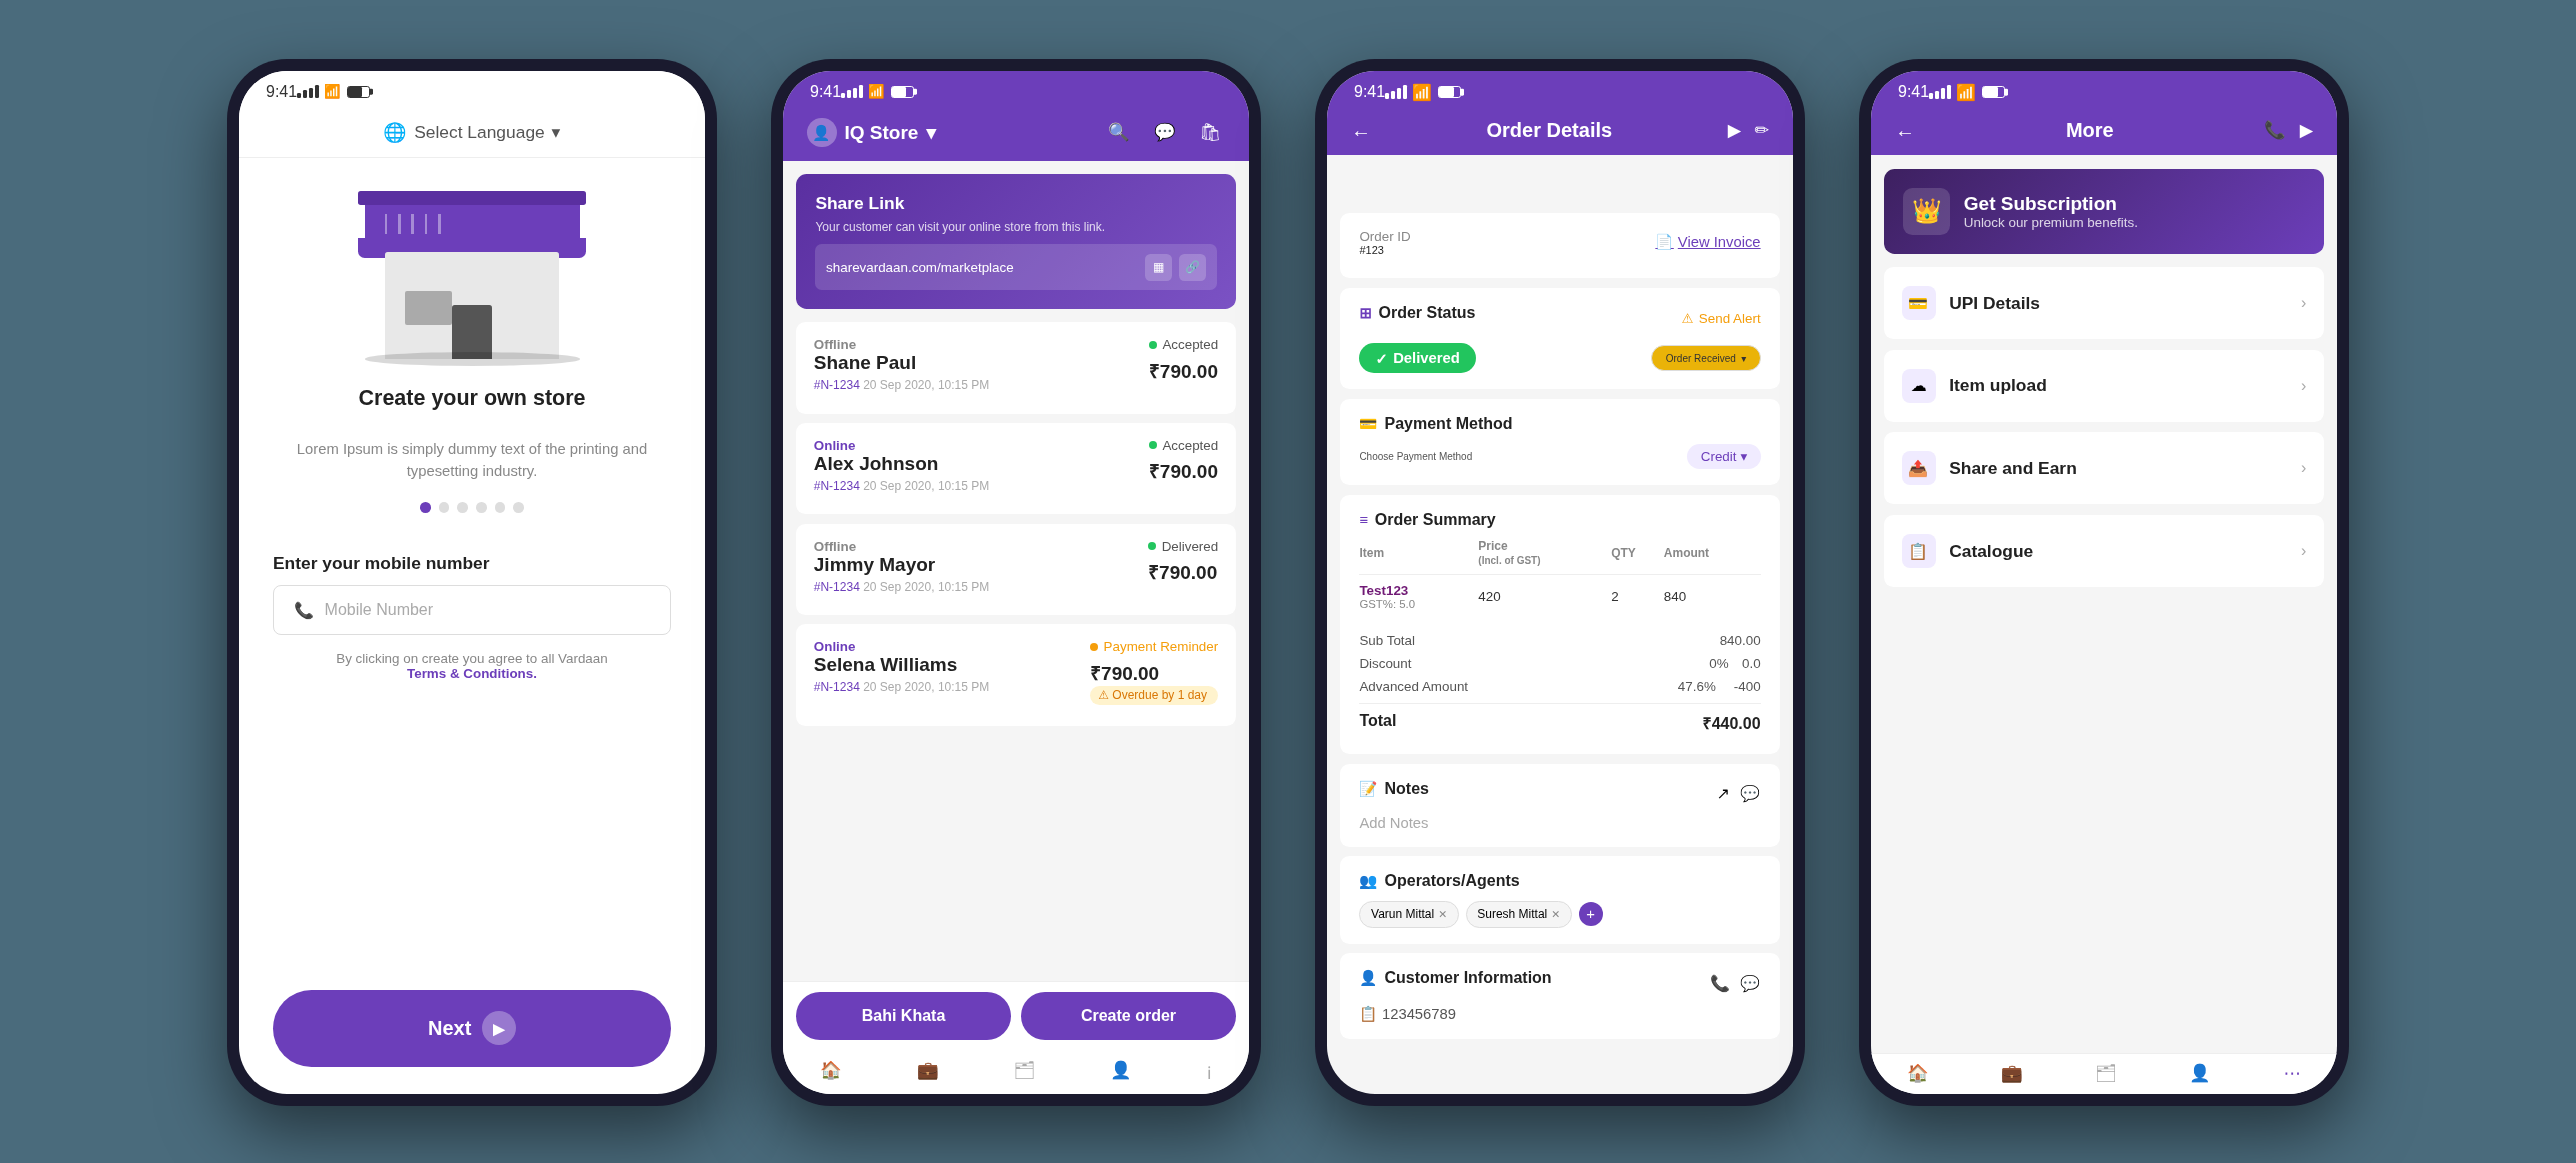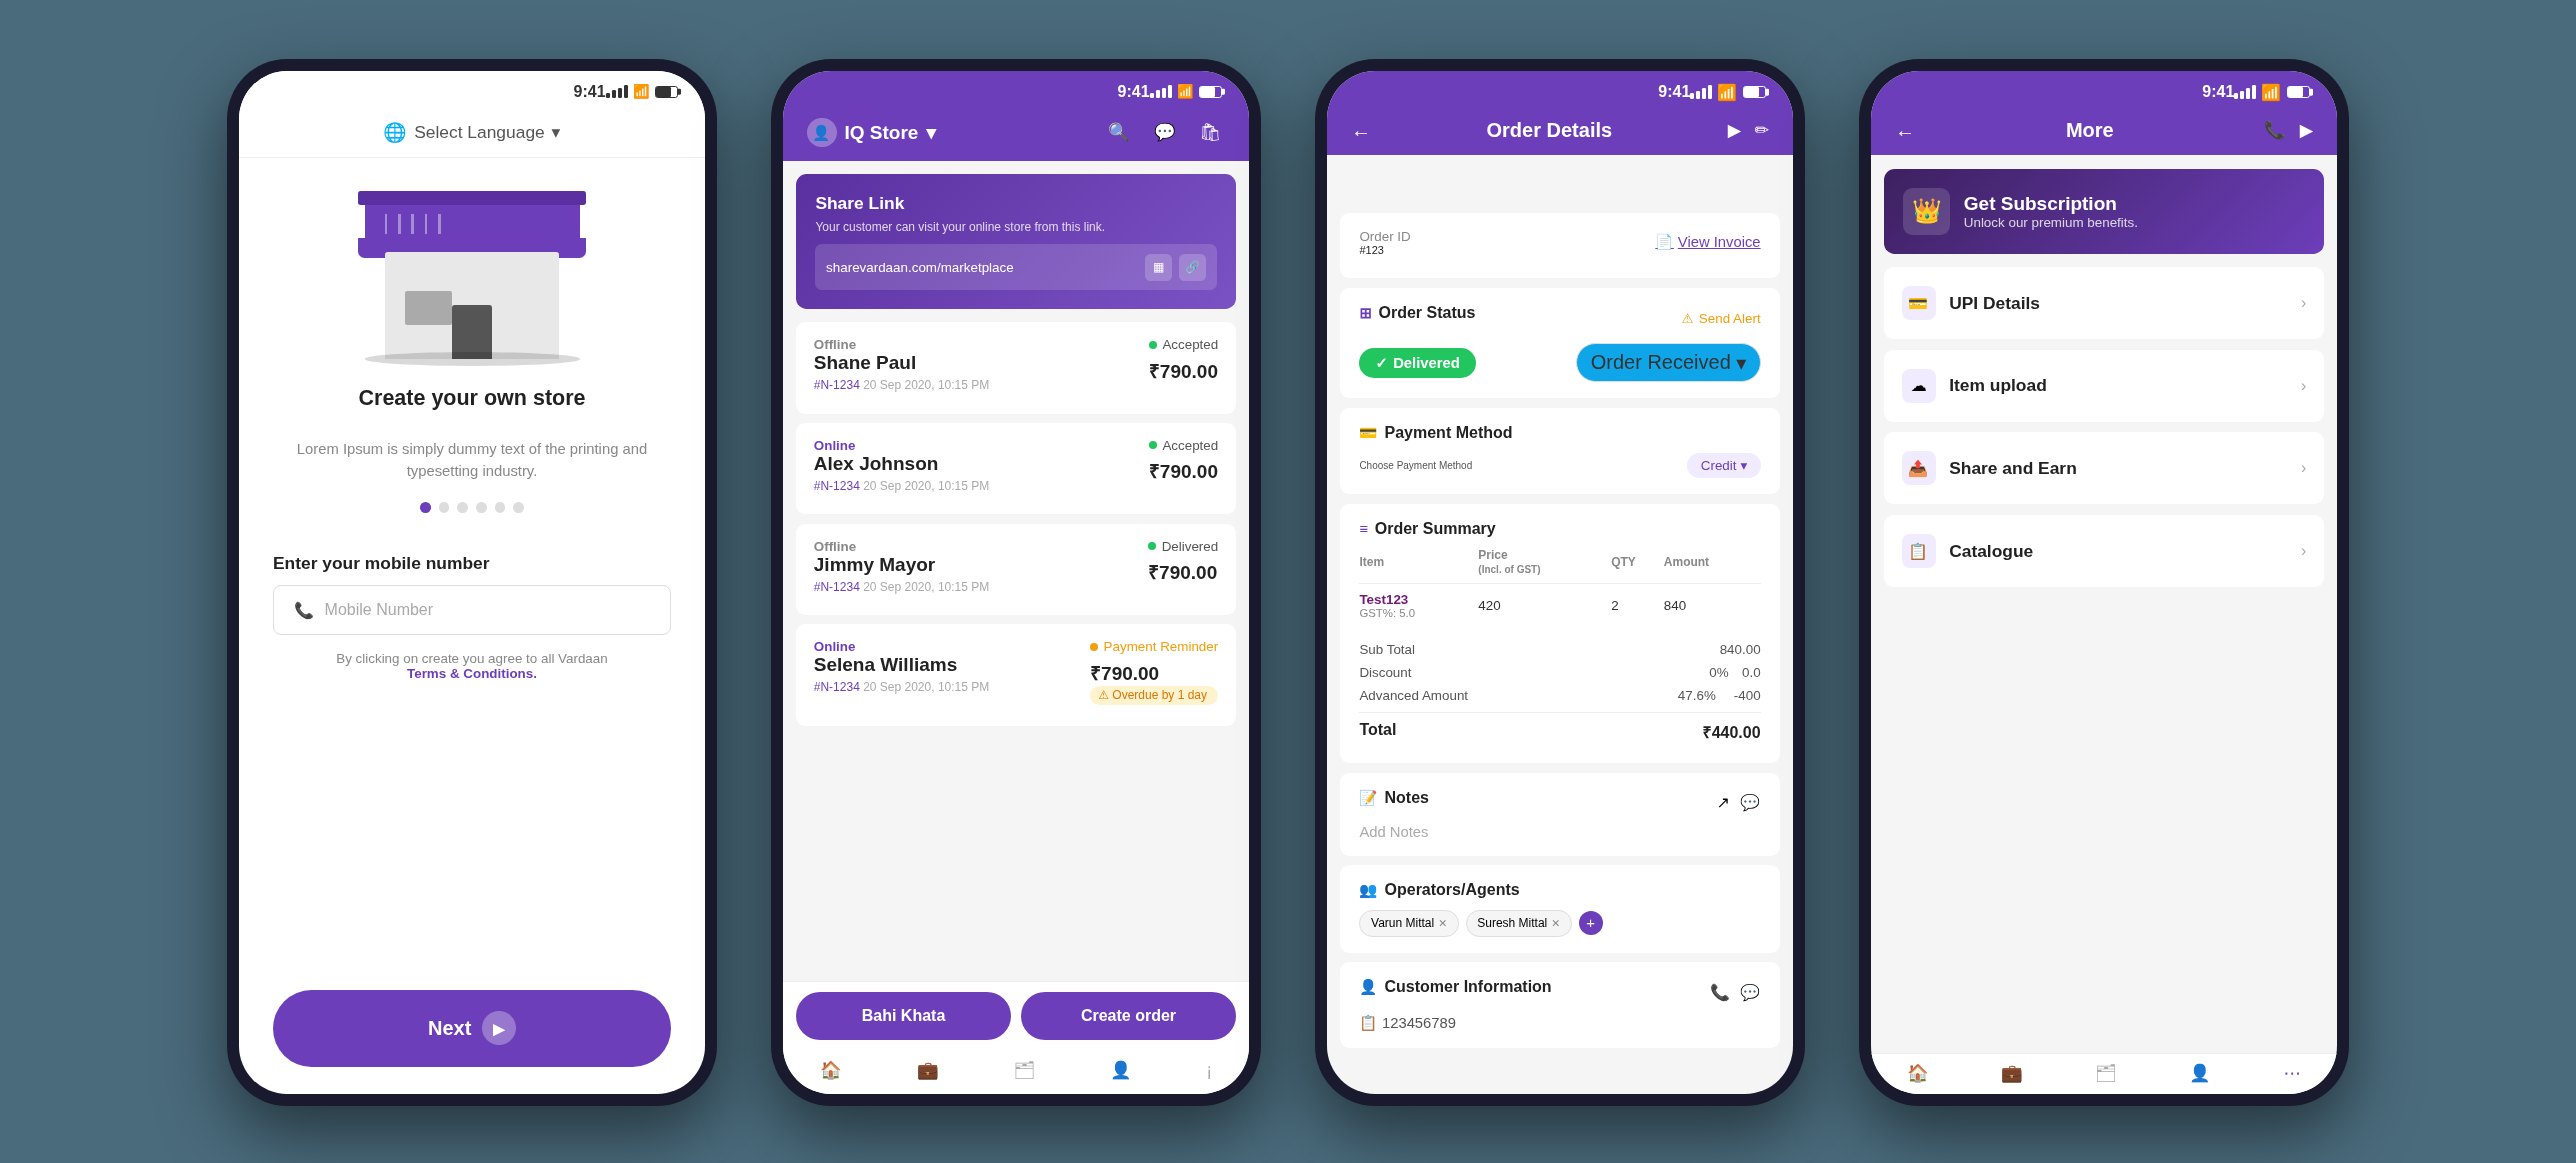--- a/index.html
+++ b/index.html
@@ -30,26 +30,26 @@
       border-radius: 48px;
       overflow: hidden;
       background: #f5f5f5;
       display: flex;
       flex-direction: column;
     }
 
     
     .status-bar {
       display: flex;
-      justify-content: flex-end;
+      justify-content: flex-start;
       align-items: center;
       padding: 12px 27px 6.7px;
       background: white;
       font-size: 16px;
-      font-weight: 700;
+      font-weight: 400;
     }
     .status-bar.dark { background: #6c3eba; color: white; }
     .status-icons { display: flex; gap: 5.4px; align-items: center; }
     .signal-bars { display: flex; gap: 2px; align-items: flex-end; }
     .bar { width: 4px; background: currentColor; border-radius: 1.3px; }
     .bar1 { height: 5.4px; }
     .bar2 { height: 8px; }
     .bar3 { height: 10.7px; }
     .bar4 { height: 13.4px; }
     .wifi-icon { font-size: 13.4px; }
@@ -441,25 +441,25 @@
       color: white;
       border-radius: 20px;
       padding: 6.7px 16px;
       font-size: 14.8px;
       font-weight: 600;
       display: flex;
       align-items: center;
       gap: 5.4px;
     }
     .order-received-chip {
-      background: #0ea5e9;
+      background: #eab308;
       border: 0.7px solid #ddd;
       border-radius: 20px;
       padding: 6.7px 13.4px;
-      font-size: 20px;
+      font-size: 10px;
       color: #333;
       display: flex;
       align-items: center;
       gap: 5.4px;
     }
 
     .payment-method-row {
       display: flex;
       justify-content: space-between;
       align-items: center;

